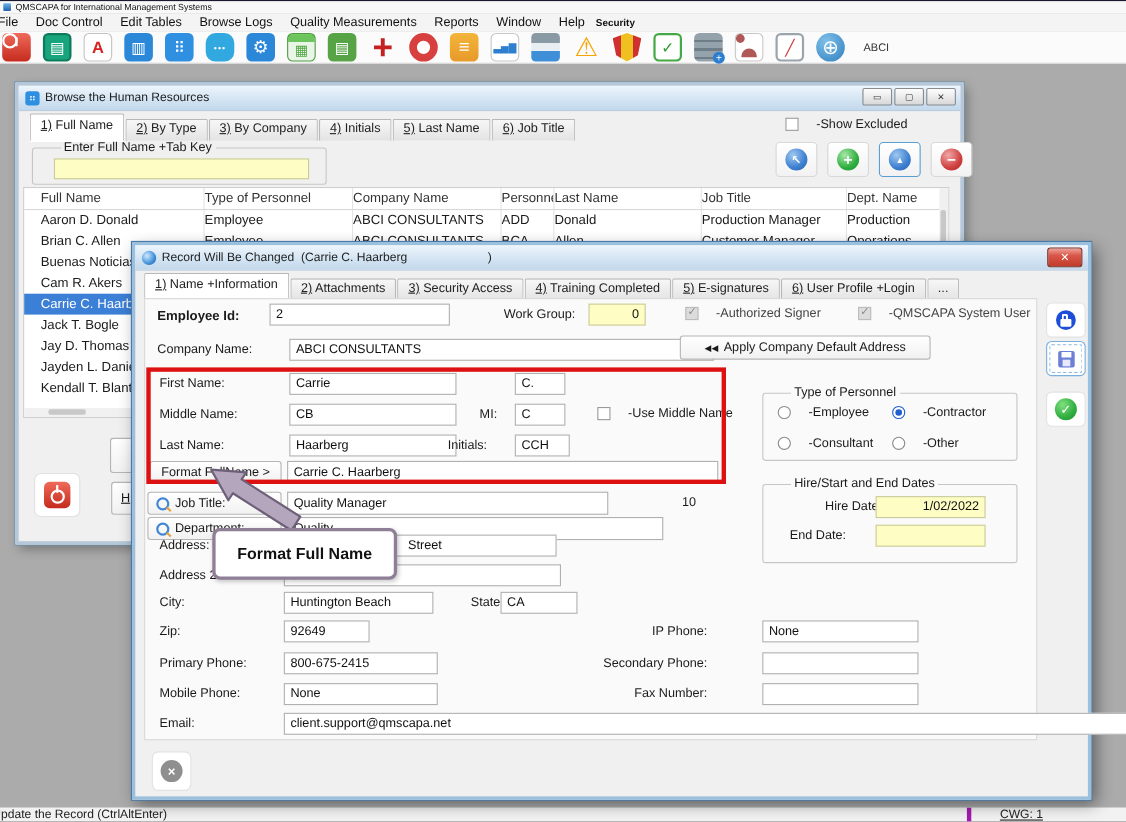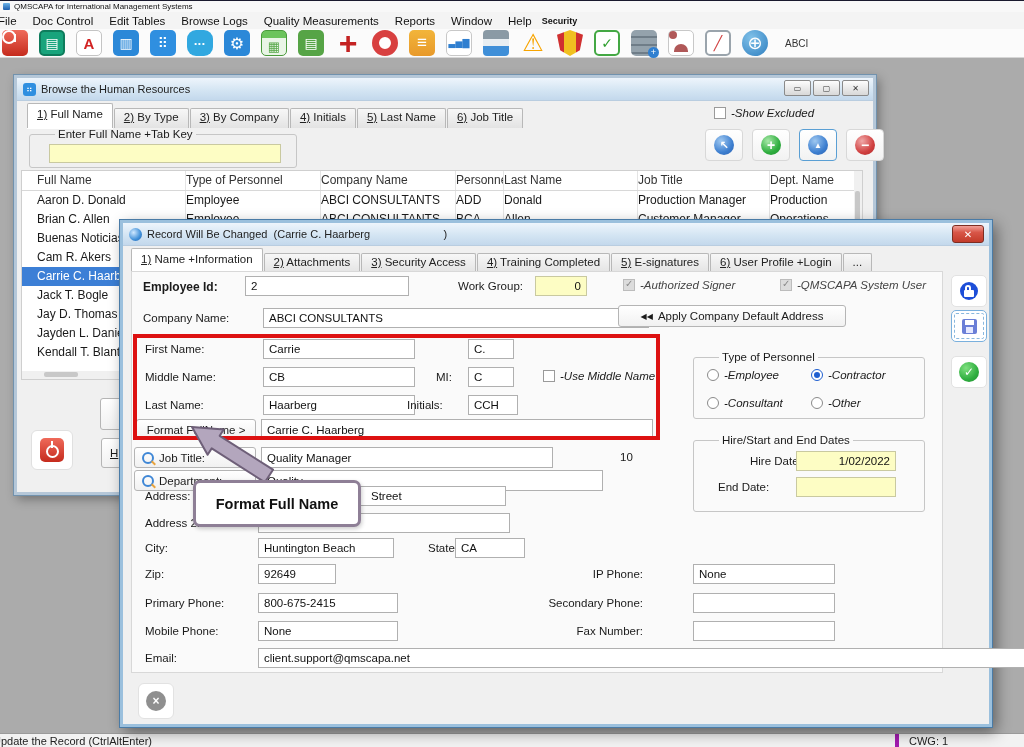--- a/index.html
+++ b/index.html
@@ -78,21 +78,21 @@
   .tab .tl{display:block;}
   .tab .tl::first-letter{text-decoration:underline;}
   
   .lbl{position:absolute;font-size:11.5px;color:#1a1a1a;white-space:nowrap;}
   .lbl.b{font-weight:bold;font-size:12px;}
   .lbl.r{text-align:right;}
   .inp{position:absolute;box-sizing:border-box;border:1px solid #b0b0b0;background:#fff;font-size:11.5px;
     font-family:inherit;padding:0 5px;color:#111;}
   .inp.ylw{background:#fdfdc4;border-color:#c9c9a0;}
   .inp.rt{text-align:right;}
-  .cbrow{position:absolute;display:flex;align-items:center;gap:5px;font-style:italic;}
+  .cbrow{position:absolute;display:flex;align-items:center;gap:16px;}
   .cb{width:12px;height:12px;border:1px solid #9a9a9a;background:#fff;box-sizing:border-box;flex:none;position:relative;}
   .cb.gray{background:#dcdcdc;border-color:#bcbcbc;}
   .cb.gray::after{content:"✓";position:absolute;left:1px;top:-2px;font-size:10px;color:#8a8a8a;}
   .cblbl{font-size:11.5px;color:#444;}
   .cblbl.dk{color:#1a1a1a;}
   .rad{width:12px;height:12px;border:1px solid #8a8a8a;border-radius:50%;background:#fff;box-sizing:border-box;flex:none;position:relative;}
   .rad.on{border-color:#1f5fd0;}
   .rad.on::after{content:"";position:absolute;left:2px;top:2px;width:6px;height:6px;border-radius:50%;background:#1f5fd0;}
   .btn{position:absolute;box-sizing:border-box;background:linear-gradient(#fff,#f1f1f1);border:1px solid #b5b5b5;border-radius:3px;
     font-size:11.5px;color:#1a1a1a;display:flex;align-items:center;justify-content:center;gap:5px;}
@@ -146,21 +146,21 @@
   
   .redbox{position:absolute;border:4px solid #dd1111;box-sizing:border-box;pointer-events:none;z-index:4;}
   .callout{position:absolute;background:#fff;border:3px solid #8e7f96;border-radius:7px;display:flex;align-items:center;
     justify-content:center;font-weight:bold;font-size:14.5px;color:#111;z-index:6;box-shadow:1px 2px 4px rgba(0,0,0,.2);}
   .locked{position:absolute;width:100%;text-align:center;color:#f00;font-weight:bold;font-size:11.5px;}
   
   .statusbar{position:absolute;left:0;top:733px;width:1024px;height:14px;background:#f2f2f2;border-top:1px solid #9a9a9a;
     display:flex;align-items:center;font-size:11px;color:#222;overflow:hidden;box-sizing:border-box;}
   .status-left{margin-left:-7px;white-space:nowrap;}
   .status-right{margin-left:auto;border-left:4px solid #a21caf;height:100%;display:flex;align-items:center;
-    padding-left:10px;width:115px;flex:none;}
+    padding-left:26px;width:115px;flex:none;text-decoration:underline;}
   .scroll-strip{position:absolute;background:#f0f0f0;}
   .scroll-thumb{position:absolute;background:#c8c8c8;border-radius:2px;}
 </style>
 </head>
 <body>
 
 <div class="stage">
 
   <div class="apptitle">
     <span class="appico"></span>

